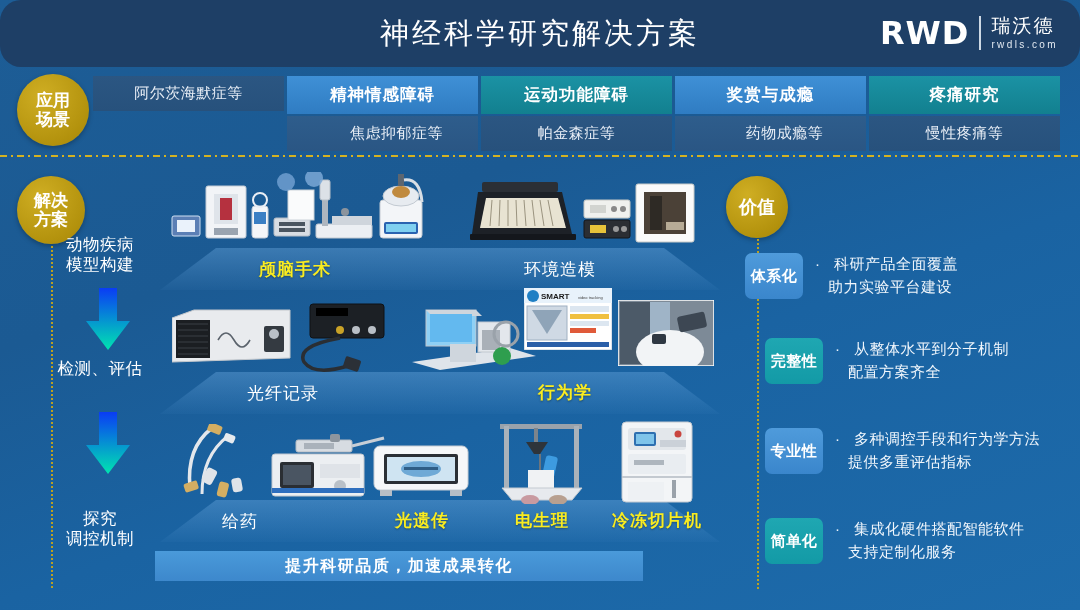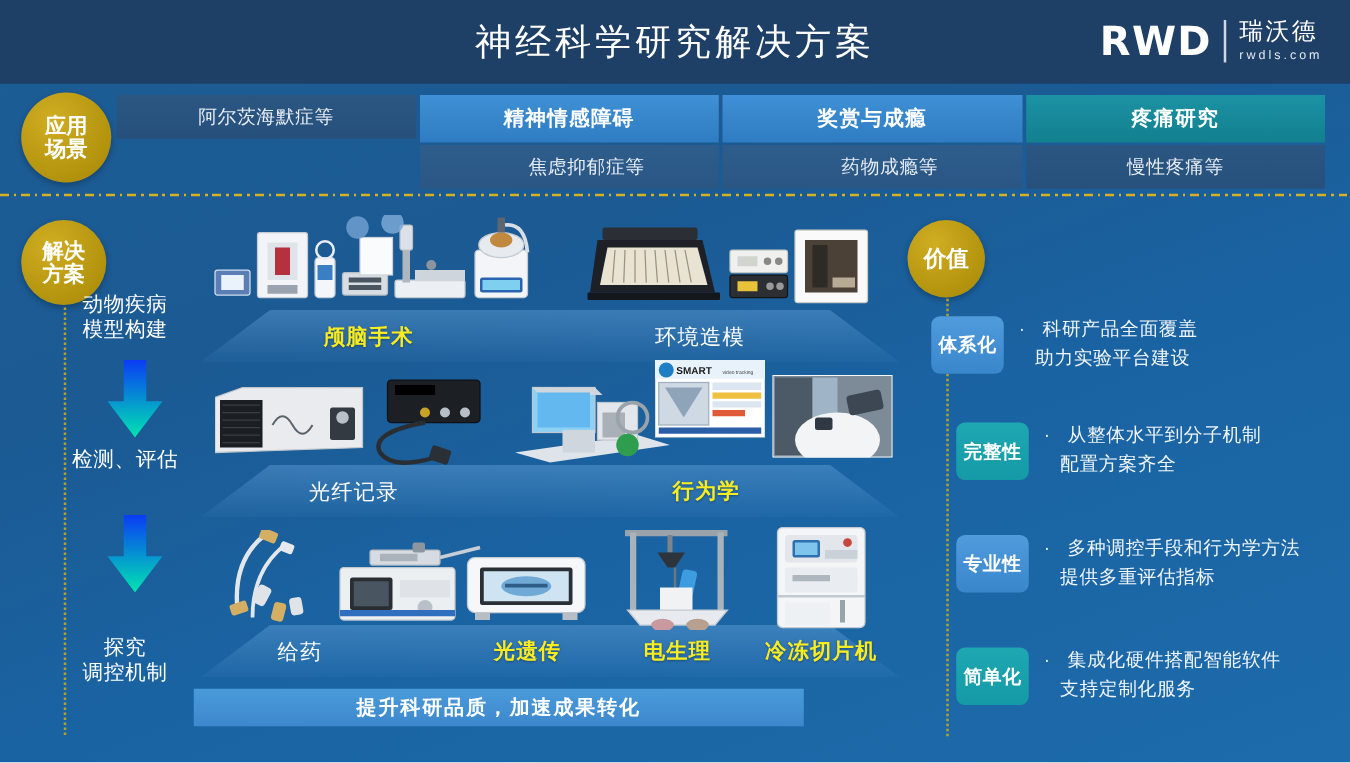--- a/index.html
+++ b/index.html
@@ -11,21 +11,21 @@
   #root {
     position: relative; width: 1080px; height: 610px;
     background: linear-gradient(160deg, #1d5d96 0%, #1b5a93 35%, #1a63a2 60%, #1d6bab 100%);
     color: #fff;
   }
 
   
   .header {
     position: absolute; left: 0; top: 0; width: 1080px; height: 67px;
     background: #1e3f66;
-    display: flex; align-items: center; justify-content: center;
+    display: flex; align-items: center; justify-content: center; border-radius: 21px;
   }
   .header-title {
     font-size: 29px; font-weight: 400; letter-spacing: 3px; color: #ffffff;
   }
   .logo {
     position: absolute; right: 22px; top: 9px;
     display: flex; align-items: center; height: 48px;
   }
   .logo-mark {
     font-size: 32px; font-weight: 700; letter-spacing: 1px; color: #fff;
@@ -177,20 +177,24 @@
   <div class="dot-v" id="dotv-left"></div>
   <div class="dot-v" id="dotv-right"></div>
 
   <div class="scen-wrap">
     <div class="scen-col">
       <div class="scen-sub sub-dark">阿尔茨海默症等</div>
     </div>
     <div class="scen-col">
       <div class="scen-head th-blue">精神情感障碍</div>
       <div class="scen-sub sub-dark2">焦虑抑郁症等</div>
+    </div>
+    <div class="scen-col">
+      <div class="scen-head th-teal">运动功能障碍</div>
+      <div class="scen-sub sub-dark">帕金森症等</div>
     </div>
     <div class="scen-col">
       <div class="scen-head th-blue">奖赏与成瘾</div>
       <div class="scen-sub sub-dark2">药物成瘾等</div>
     </div>
     <div class="scen-col">
       <div class="scen-head th-teal">疼痛研究</div>
       <div class="scen-sub sub-dark">慢性疼痛等</div>
     </div>
   </div>

